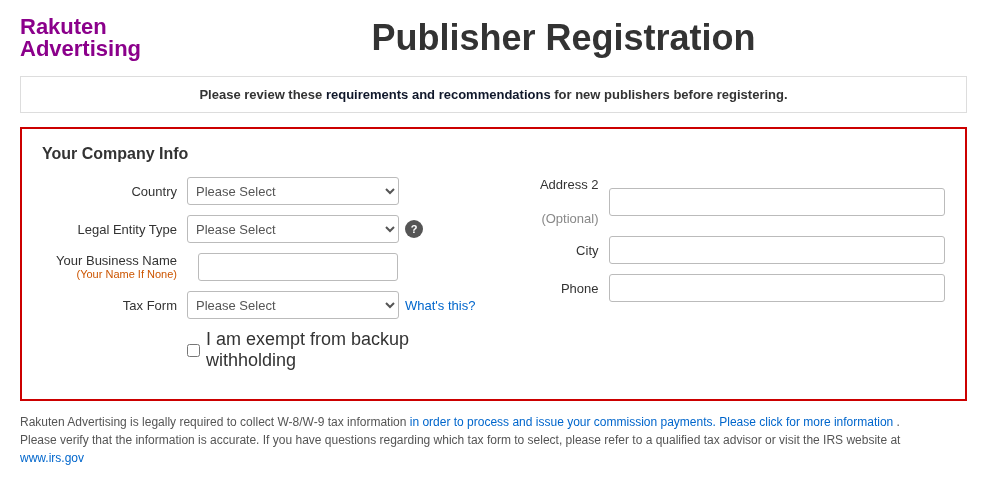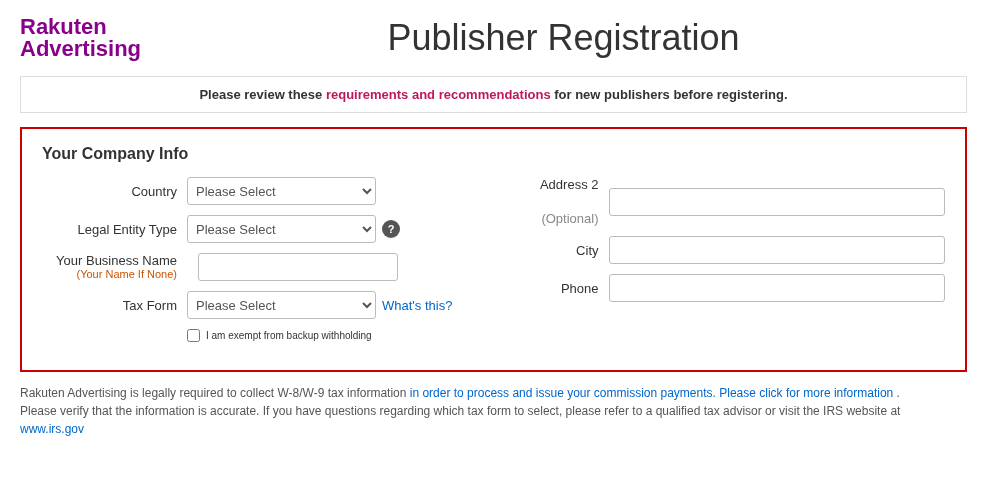--- a/index.html
+++ b/index.html
@@ -34,36 +34,36 @@
       font-weight: bold;
       color: #8b008b;
       line-height: 1;
     }
     .page-title-area {
       flex: 1;
       text-align: center;
     }
     .page-title {
       font-size: 36px;
-      font-weight: normal;
+      font-weight: bold;
       color: #333;
     }
 
     
     .notice-bar {
       text-align: center;
       padding: 10px;
       background: #fff;
       border: 1px solid #ddd;
       margin-bottom: 14px;
       font-size: 13px;
       color: #333;
     }
     .notice-bar a {
-      color: #be185d;
+      color: #0f172a;
       text-decoration: none;
     }
     .notice-bar strong { font-weight: bold; }
 
     
     .form-card {
       border: 2px solid #cc0000;
       padding: 16px 20px 28px;
       background: #fff;
     }
@@ -111,21 +111,21 @@
       text-align: right;
     }
     .form-field {
       flex: 1;
       display: flex;
       align-items: center;
       gap: 6px;
     }
 
     select {
-      width: 189px;
+      width: 212px;
       height: 28px;
       border: 1px solid #bbb;
       border-radius: 3px;
       padding: 2px 4px;
       font-size: 13px;
       background: #fff;
       color: #555;
       appearance: auto;
     }
     input[type="text"] {
@@ -165,21 +165,21 @@
     }
 
     .checkbox-row {
       display: flex;
       align-items: center;
       margin-left: 145px;
       margin-top: 6px;
       gap: 6px;
     }
     .checkbox-row label {
-      font-size: 10px;
+      font-size: 18px;
       color: #333;
     }
 
     
     .right-form-row {
       display: flex;
       align-items: center;
       margin-bottom: 10px;
     }
     .right-label {

